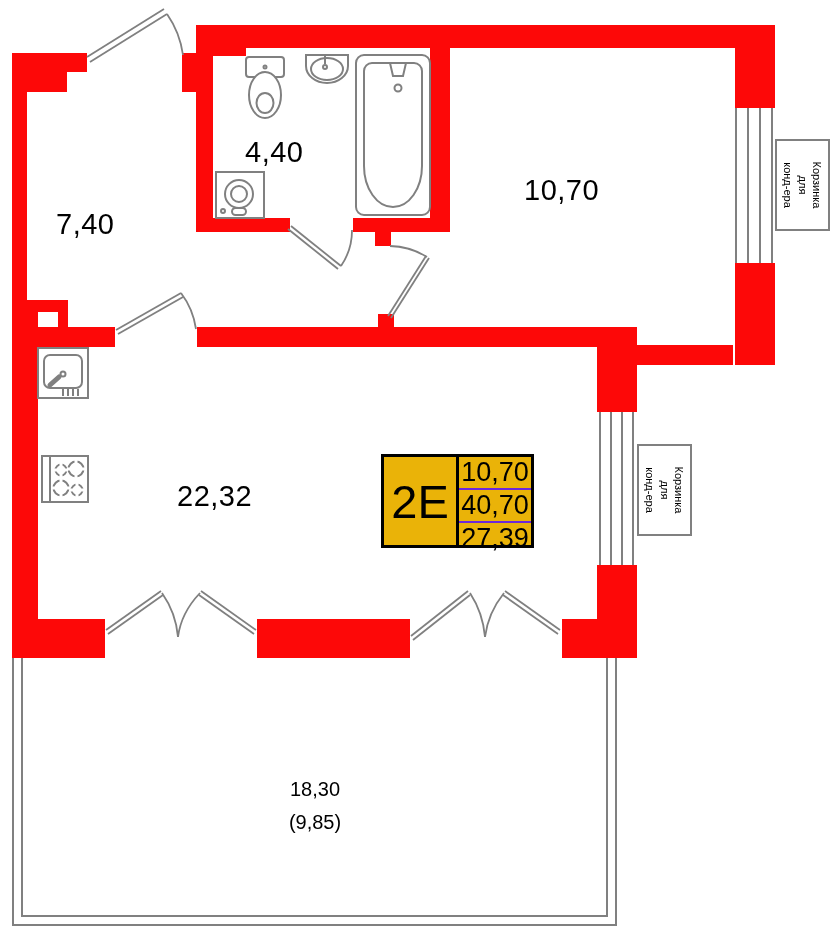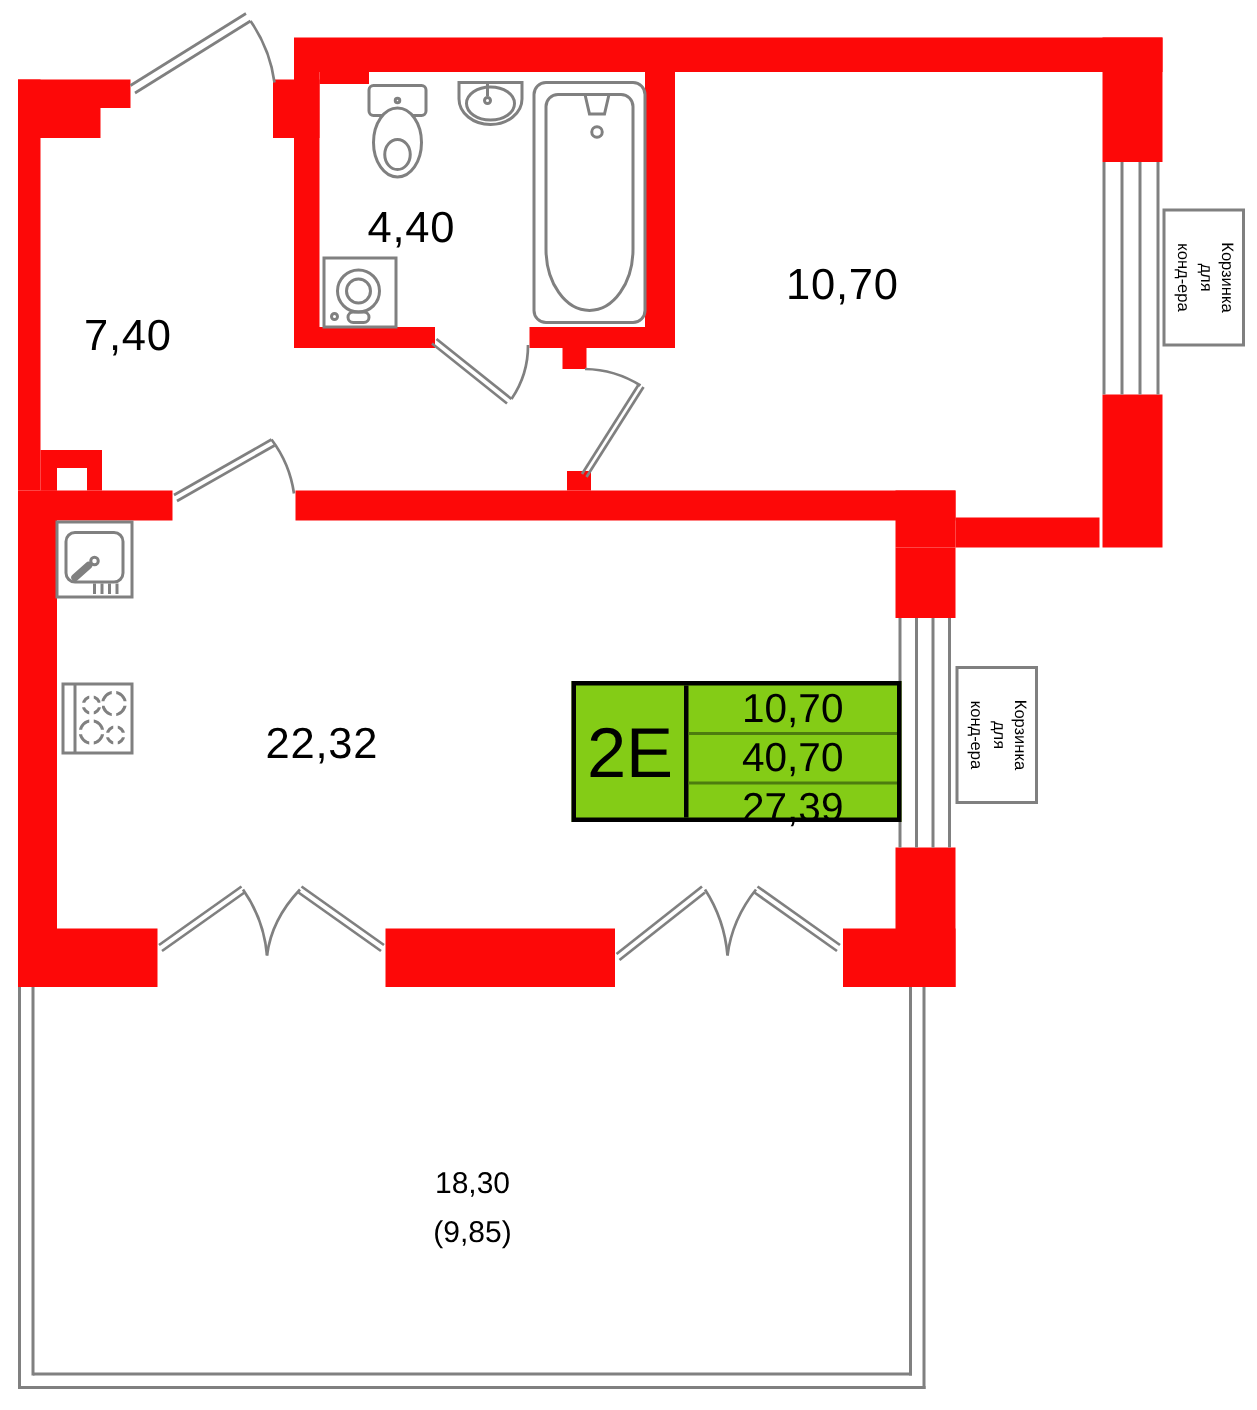--- a/index.html
+++ b/index.html
@@ -2,28 +2,28 @@
 <html><head>
 <meta charset="utf-8">
 <style>
   html,body{margin:0;padding:0;background:#fff}
   .plan{position:relative;width:838px;height:940px;background:#fff;overflow:hidden;
         font-family:"Liberation Sans",sans-serif;color:#000}
   .plan svg{position:absolute;left:0;top:0}
   .area-label{position:absolute;font-size:29px;text-align:left;letter-spacing:0.5px}
   .balcony-label{position:absolute;left:215px;top:773px;width:200px;text-align:center;
                  font-size:20px;line-height:33px}
-  .unit-table{position:absolute;left:381px;top:454px;width:220px;height:94px;
-              display:flex;border:3px solid #000;background:#84cc16;box-sizing:border-box}
+  .unit-table{position:absolute;left:381px;top:454px;width:153px;height:94px;
+              display:flex;border:3px solid #000;background:#eab308;box-sizing:border-box}
   .unit-table .ucell{width:72px;display:flex;align-items:center;justify-content:center;
                      font-size:47px;border-right:3px solid #000}
   .unit-table .vals{flex:1;display:flex;flex-direction:column}
   .unit-table .vals .vrow{flex:1;display:flex;align-items:center;justify-content:center;
                           font-size:27px}
-  .unit-table .vals .vrow + .vrow{border-top:2px solid #4d7c0f}
+  .unit-table .vals .vrow + .vrow{border-top:2px solid #6d28d9}
   .basket{position:absolute;border:2px solid #808080;background:#fff;box-sizing:border-box}
   .basket .btxt{position:absolute;left:50%;top:50%;width:88px;
                 transform:translate(-50%,-50%) rotate(90deg);
                 font-size:11px;line-height:1.3;text-align:center;white-space:pre-line}
 </style>
 </head>
 <body>
 
 <div class="plan">
 

